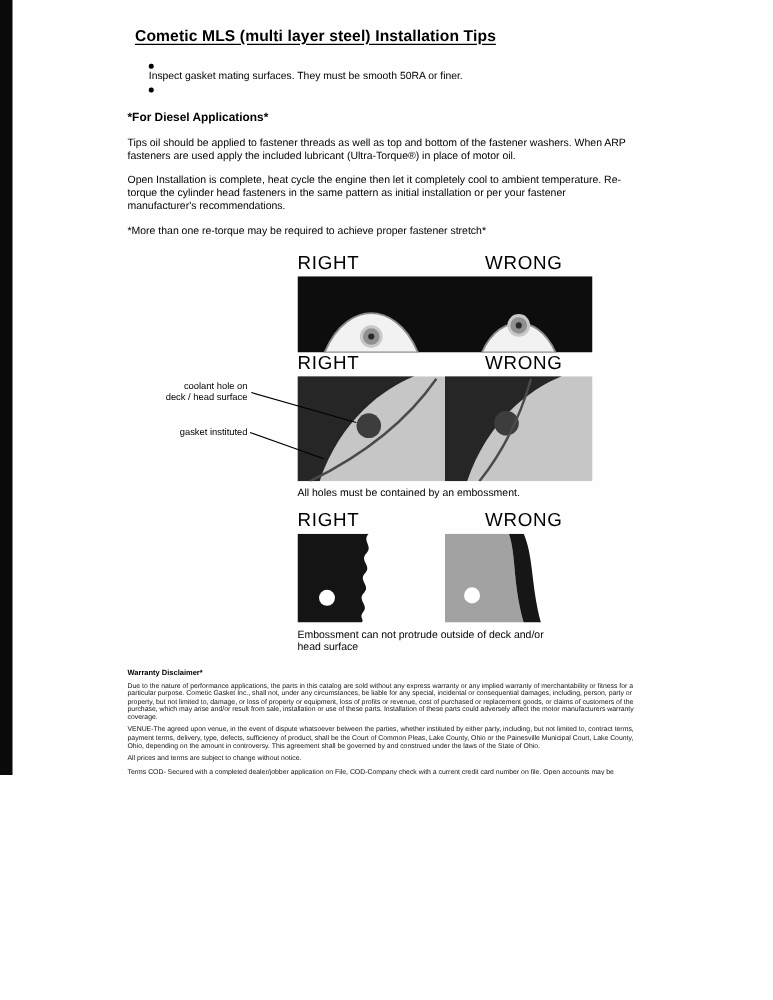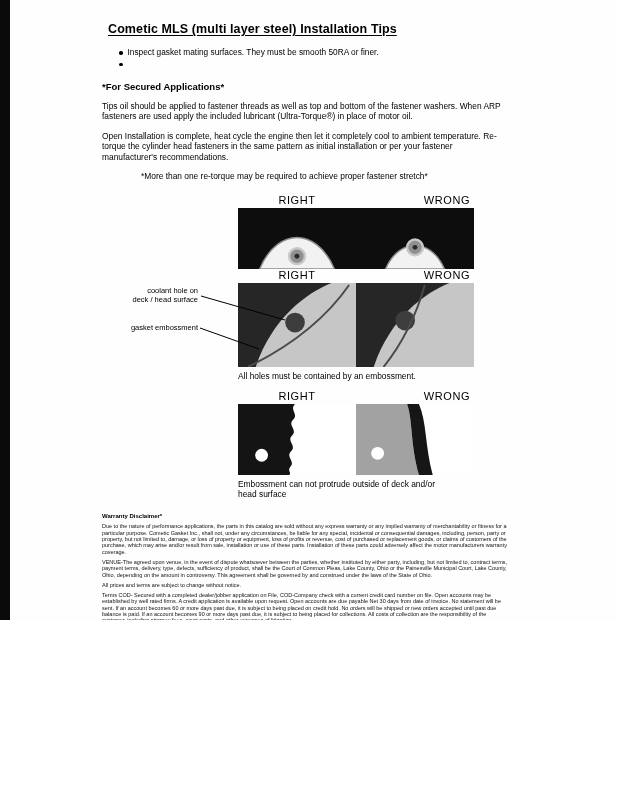--- a/index.html
+++ b/index.html
@@ -12,29 +12,29 @@
   .content { position:absolute; left:102px; top:22px; width:412px; }
 
   .doc-title {
     font-size:12.5px; font-weight:700; text-decoration:underline;
     text-underline-offset:2px; margin-left:6px; margin-bottom:11px; letter-spacing:.1px;
   }
 
   .bullet-row { display:flex; font-size:8.3px; line-height:11.5px; }
   .o-bullet { flex:none; width:4px; height:4px; border:1px solid #000; border-radius:50%; margin:3.5px 5px 0 0; }
   .f-bullet { flex:none; width:3.5px; height:3.5px; background:#000; border-radius:50%; margin:4px 5px 0 0; }
-  .sub { margin-left:17px; }
+  .sub { margin-left:17px;flex-direction:column; }
 
   .section-heading { font-size:9.5px; font-weight:700; margin:15px 0 9px 0; }
   .para { font-size:8.4px; line-height:10.4px; margin-bottom:9px; width:405px; }
-  .note { font-size:8.4px; line-height:10.4px; margin-top:1px;margin-left:39px; }
+  .note { font-size:8.4px; line-height:10.4px; margin-top:1px; }
 
   .dia-section { margin-top:13px; margin-left:136px; width:268px; }
   .dia-headers { display:flex; gap:32px; margin-bottom:2px; }
-  .dia-headers .hdr { width:118px; text-align:center; font-size:11px; letter-spacing:.6px; }
+  .dia-headers .hdr { width:118px; font-size:15px; letter-spacing:.6px; }
   .dia-images { display:flex; position:relative; }
   .dia-img svg { display:block; }
   .dia-caption { font-size:8.4px; line-height:10px; margin:4px 0 9px 0; }
   .w-narrow { width:200px; }
 
   .callout { position:absolute; font-size:7.5px; line-height:9px; text-align:right; }
   .callout-coolant { left:-108px; top:3px; width:68px; }
   .callout-emboss  { left:-118px; top:40px; width:78px; }
   .callout-overlay { position:absolute; left:-125px; top:0; width:250px; height:84px; pointer-events:none; }
 
@@ -56,21 +56,21 @@
     <div class="doc-title">Cometic MLS (multi layer steel) Installation Tips</div>
 
     <div class="bullet-row sub">
       <span class="f-bullet"></span>
       <span>Inspect gasket mating surfaces.  They must be smooth 50RA or finer.</span>
     </div>
     <div class="bullet-row sub">
       <span class="f-bullet"></span>
     </div>
 
-    <div class="section-heading">*For Secured Applications*</div>
+    <div class="section-heading">*For Diesel Applications*</div>
     <div class="para">Tips oil should be applied to fastener threads as well as top and bottom of the fastener washers. When ARP fasteners are used apply the included lubricant (Ultra-Torque®) in place of motor oil.</div>
     <div class="para">Open Installation is complete, heat cycle the engine then let it completely cool to ambient temperature. Re-torque the cylinder head fasteners in the same pattern as initial installation or per your fastener manufacturer's recommendations.</div>
     <div class="note">*More than one re-torque may be required to achieve proper fastener stretch*</div>
 
     <div class="dia-section">
 
       <div class="dia-block">
         <div class="dia-headers">
           <div class="hdr">RIGHT</div>
           <div class="hdr">WRONG</div>
@@ -95,21 +95,21 @@
         </div>
       </div>
 
       <div class="dia-block">
         <div class="dia-headers">
           <div class="hdr">RIGHT</div>
           <div class="hdr">WRONG</div>
         </div>
         <div class="dia-images">
           <div class="callout callout-coolant">coolant hole on deck / head surface</div>
-          <div class="callout callout-emboss">gasket embossment</div>
+          <div class="callout callout-emboss">gasket instituted</div>
           <svg class="callout-overlay" viewBox="0 0 250 84">
             <line x1="88" y1="13" x2="172" y2="37" stroke="#000" stroke-width="1"></line>
             <line x1="87" y1="45" x2="146" y2="66" stroke="#000" stroke-width="1"></line>
           </svg>
           <div class="dia-img">
             <svg width="118" height="84" viewBox="0 0 120 85" preserveAspectRatio="none">
               <rect width="120" height="85" fill="#c6c6c6"></rect>
               <path d="M0,0 L95,0 C70,10 35,35 18,85 L0,85 Z" fill="#262626"></path>
               <circle cx="58" cy="40" r="10" fill="#3d3d3d"></circle>
               <path d="M10,85 C45,68 85,42 113,2" stroke="#4a4a4a" stroke-width="2" fill="none"></path>

